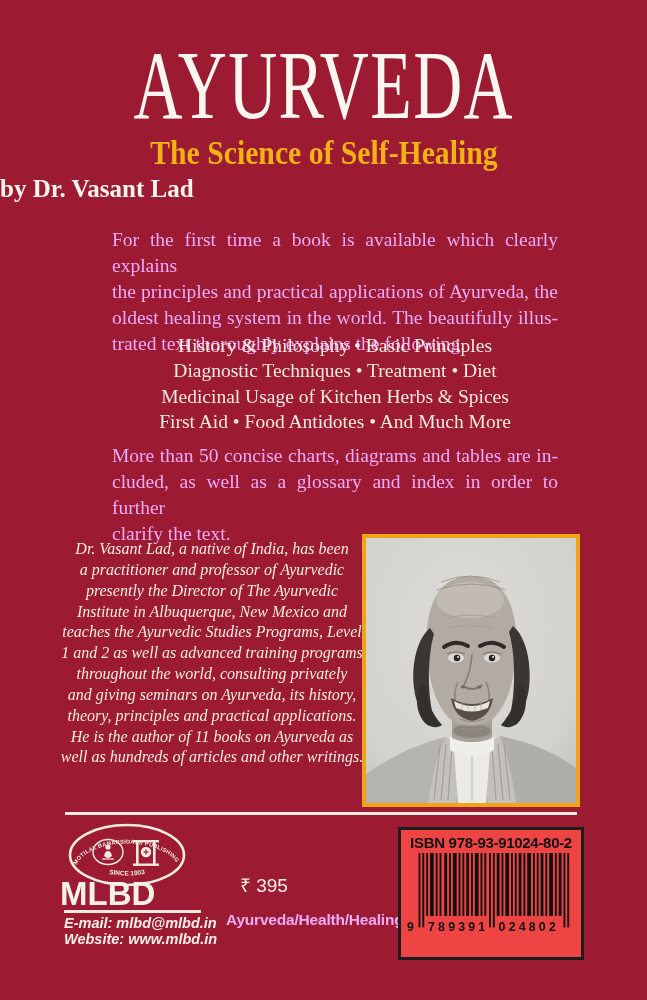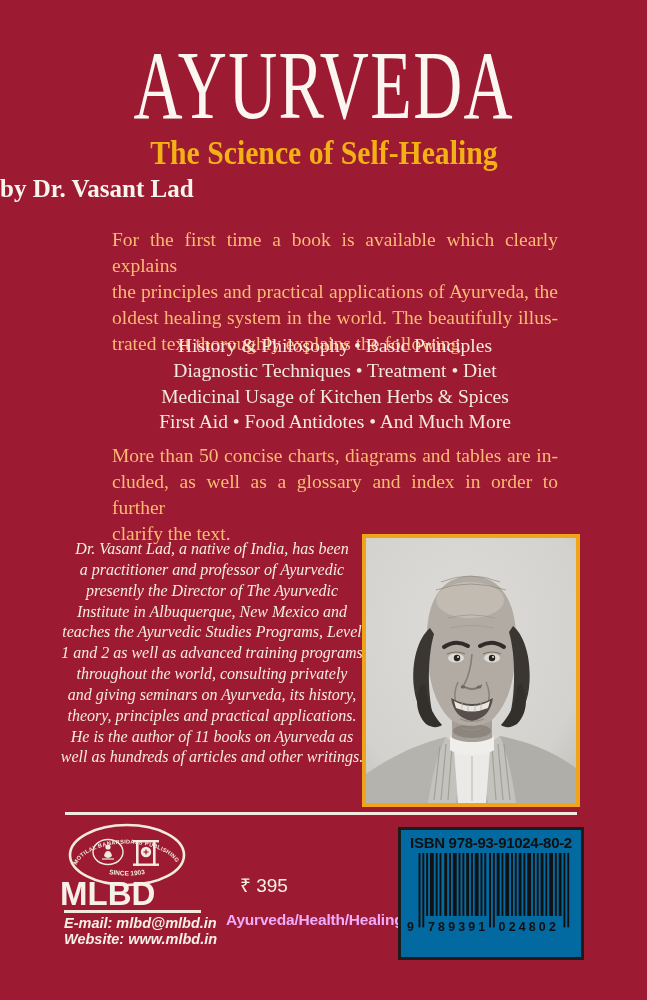--- a/index.html
+++ b/index.html
@@ -13,21 +13,21 @@
   .title{top:37px;left:0;width:647px;text-align:center;line-height:97px;
     font-size:97px;color:#FBF7F0;font-weight:400;}
   .title-inner{display:inline-block;transform:scaleX(0.70);transform-origin:center;
     letter-spacing:2px;white-space:nowrap;}
   .subtitle{top:133px;left:0;width:647px;text-align:center;font-size:33px;
     font-weight:700;color:#F2B114;line-height:40px;}
   .subtitle-inner{display:inline-block;transform:scaleX(0.90);transform-origin:center;white-space:nowrap;}
   .byline{top:172px;left:0;width:647px;text-align:left;font-size:25px;
     font-weight:700;color:#FAF5EC;line-height:34px;}
   
-  .para{left:112px;width:446px;font-size:19.5px;line-height:25.9px;color:#fdba74;}
+  .para{left:112px;width:446px;font-size:19.5px;line-height:25.9px;color:#f0abfc;}
   .para .jline{text-align:justify;text-align-last:justify;}
   .p1{top:227px;}
   .p2{top:443px;}
   .topics{top:333px;left:115px;width:440px;text-align:center;
     font-size:19.5px;line-height:25.4px;color:#F3EADF;}
   
   .bio{top:539px;left:56px;width:312px;text-align:center;font-style:italic;
     font-size:16px;line-height:20.85px;color:#F4ECE1;}
   
   .photo{left:362px;top:534px;width:218px;height:273px;box-sizing:border-box;
@@ -43,21 +43,21 @@
   .mlbd-underline{left:64px;top:910px;width:137px;height:3px;background:#F2EADF;}
   .contact{left:64px;width:230px;font-size:14.5px;font-weight:700;font-style:italic;
     color:#F6F0E6;line-height:15px;}
   .email{top:916px;}
   .website{top:932px;}
   .price{left:240px;top:872px;font-size:19px;font-weight:400;color:#F6F0E6;}
   .category{left:226px;top:911px;font-size:15.5px;font-weight:700;color:#f0abfc;
     letter-spacing:-0.2px;}
   
   .barcode-box{left:398px;top:827px;width:186px;height:133px;box-sizing:border-box;
-    background:#0369a1;border:3px solid #1C1C1C;}
+    background:#ef4444;border:3px solid #1C1C1C;}
   .isbn{margin-top:4px;width:100%;text-align:center;font-size:15px;font-weight:700;
     color:#111;letter-spacing:-0.3px;}
   .bars{display:block;margin:2px auto 0 auto;width:172px;height:82px;}
 </style>
 </head>
 <body>
 
 <div id="page">
 
   <div class="abs title">

